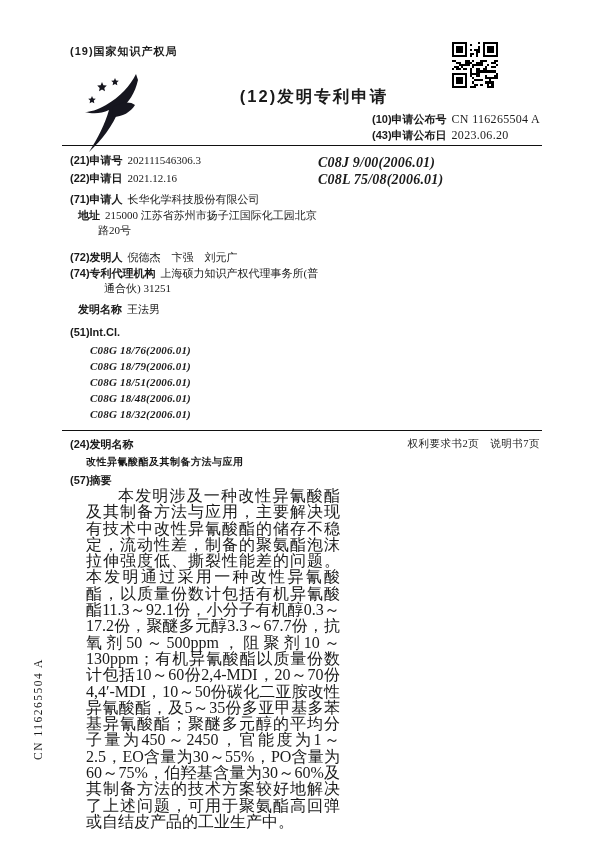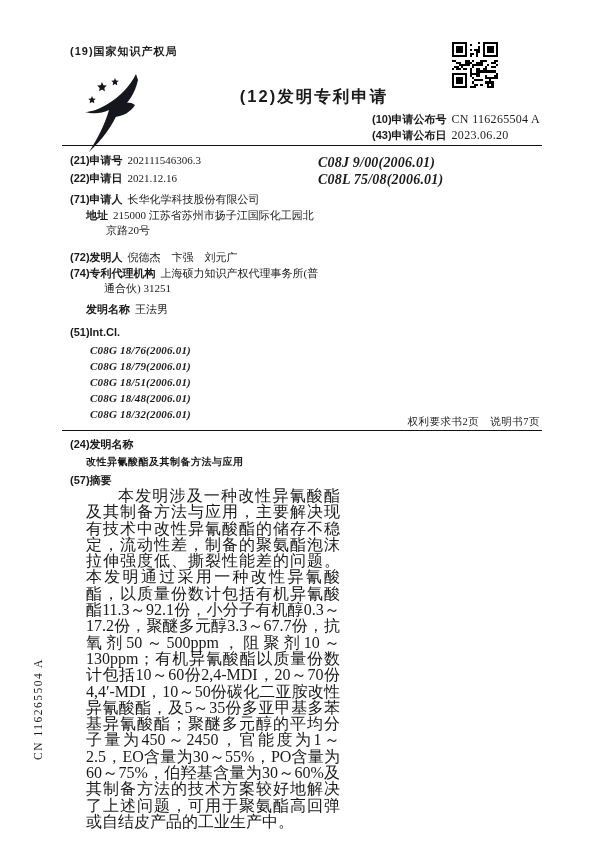--- a/index.html
+++ b/index.html
@@ -31,31 +31,31 @@
   .pub-info .val { font-size:12px; letter-spacing:0.3px; }
 
   .hr1, .hr2 { position:absolute; left:62px; right:58px; border-top:1.3px solid #111; }
   .hr1 { top:145px; }
   .hr2 { top:430px; }
 
   .col-left  { position:absolute; left:70px; top:153px; width:250px; font-size:11px; line-height:15px; }
   .col-right { position:absolute; left:318px; top:154px; width:226px; font-size:14px; line-height:17px; }
 
   .bib-row { padding-left:34px; text-indent:-34px; }
-  .bib-row.sub { margin-left:16px; padding-left:20px; text-indent:-20px; }
+  .bib-row.sub { margin-left:8px; padding-left:20px; text-indent:-20px; }
   .mt3 { margin-top:3px; } .mt6 { margin-top:6px; } .mt8 { margin-top:8px; }
   .mt12 { margin-top:12px; } .mt1 { margin-top:1px; }
 
   .intcl { list-style:none; margin-top:2px; }
   .intcl li, .col-right .code {
     font-style:italic; font-weight:bold; letter-spacing:0.2px;
   }
   .intcl li { margin-left:20px; line-height:16px; }
 
-  .pages-note { position:absolute; right:60px; top:415px; font-size:10.5px; letter-spacing:0.5px; }
+  .pages-note { position:absolute; right:60px; top:437px; font-size:10.5px; letter-spacing:0.5px; }
 
   .sec-label { position:absolute; left:70px; font-family:"Liberation Sans", sans-serif; font-weight:bold; font-size:11px; }
   .sec54 { top:437px; }
   .sec57 { top:473px; }
   .invention-title {
     position:absolute; left:86px; top:455px;
     font-family:"Liberation Sans", sans-serif; font-weight:bold; font-size:10px; letter-spacing:0.5px;
   }
   .abstract {
     position:absolute; left:86px; top:488px; width:254px;

